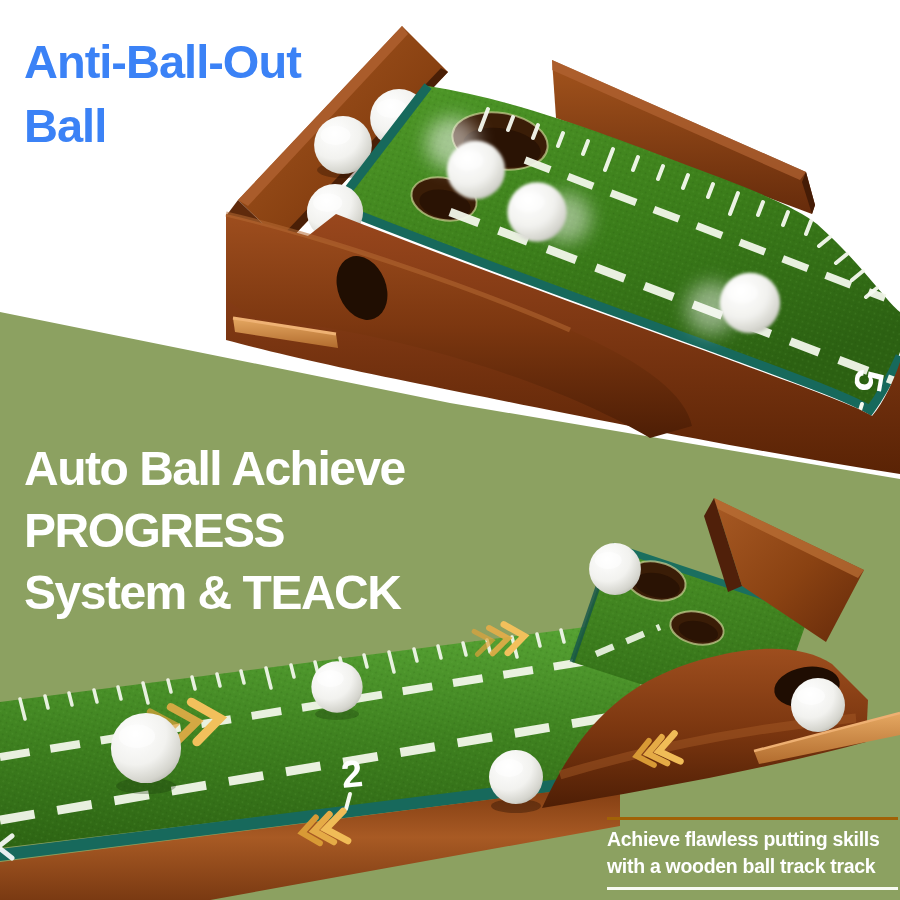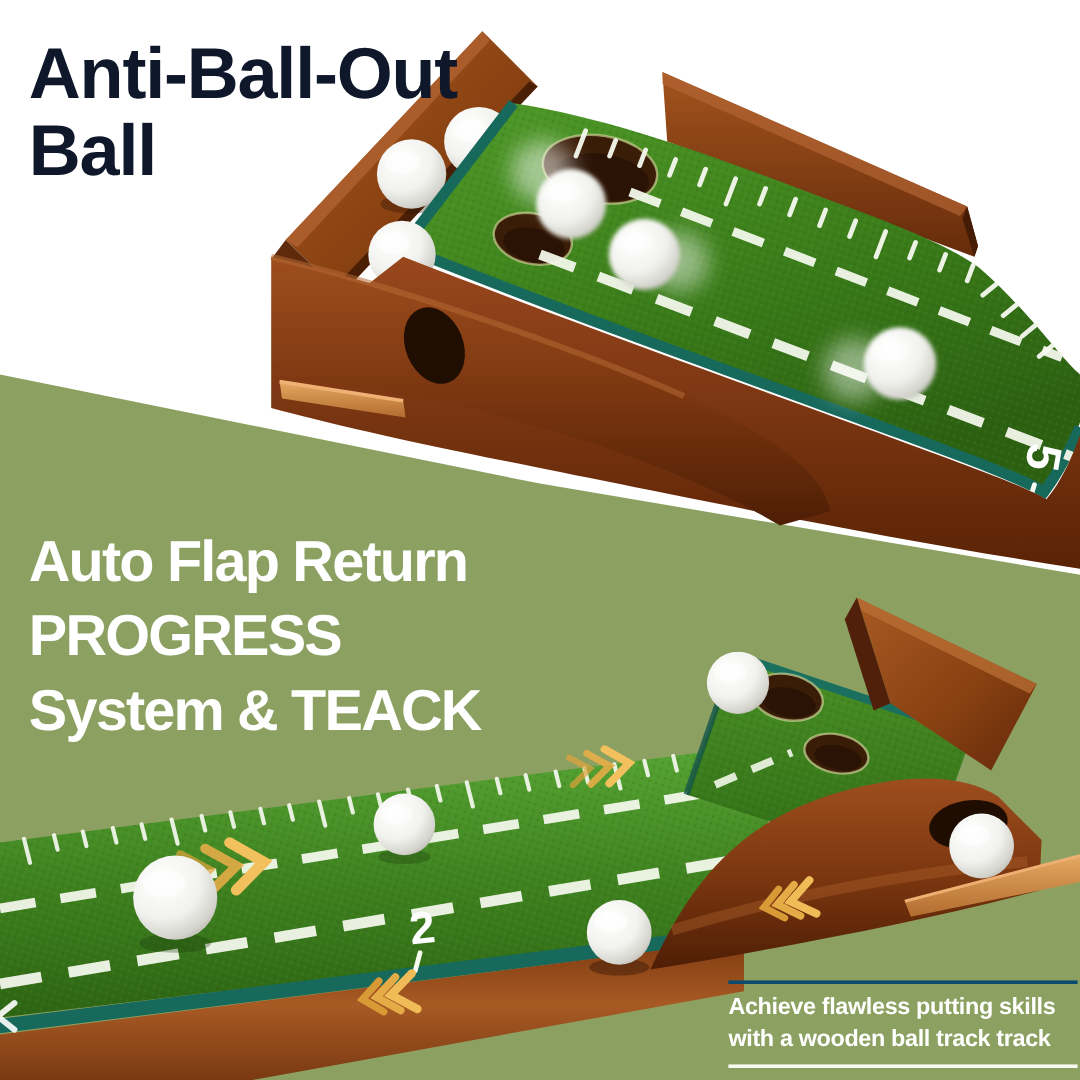--- a/index.html
+++ b/index.html
@@ -2,25 +2,25 @@
 <html><head>
 <meta charset="utf-8">
 <style>
   html,body{margin:0;padding:0;}
   .stage{
     position:relative;width:900px;height:900px;overflow:hidden;
     background:#ffffff;font-family:"Liberation Sans",sans-serif;
   }
   .stage svg{position:absolute;left:0;top:0;}
   .heading{position:absolute;font-weight:bold;white-space:nowrap;}
-  .heading-top{left:24px;top:30px;font-size:60px;line-height:64px;letter-spacing:-1px;color:#0f172a;}
+  .heading-top{left:24px;top:30px;font-size:47px;line-height:64px;letter-spacing:-1px;color:#3b82f6;}
   .heading-bottom{left:24px;top:438px;font-size:48px;line-height:62px;letter-spacing:-1.5px;color:#ffffff;}
   .caption{
     position:absolute;left:607px;top:817px;width:291px;
-    border-top:3px solid #0c4a6e;border-bottom:3px solid #f8faf2;
+    border-top:3px solid #a16207;border-bottom:3px solid #f8faf2;
     padding:6px 0 7px 0;color:#ffffff;font-weight:bold;
     font-size:19.5px;line-height:27px;letter-spacing:-0.3px;white-space:nowrap;
   }
   .svgtext{font-family:"Liberation Sans",sans-serif;font-weight:bold;fill:#ffffff;}
 </style>
 </head>
 <body>
 
 <div class="stage">
 
@@ -251,21 +251,21 @@
     <path d="M12,836 L-2,847 L12,858" stroke="#ffffff" stroke-width="5" fill="none" opacity="0.9" stroke-linecap="round"></path>
   </g>
 </svg>
 
   <div class="heading heading-top">
     <div>Anti-Ball-Out</div>
     <div>Ball</div>
   </div>
 
   <div class="heading heading-bottom">
-    <div>Auto Flap Return</div>
+    <div>Auto Ball Achieve</div>
     <div>PROGRESS</div>
     <div>System &amp; TEACK</div>
   </div>
 
   <div class="caption">
     <div>Achieve flawless putting skills</div>
     <div>with a wooden ball track track</div>
   </div>
 
 </div>

